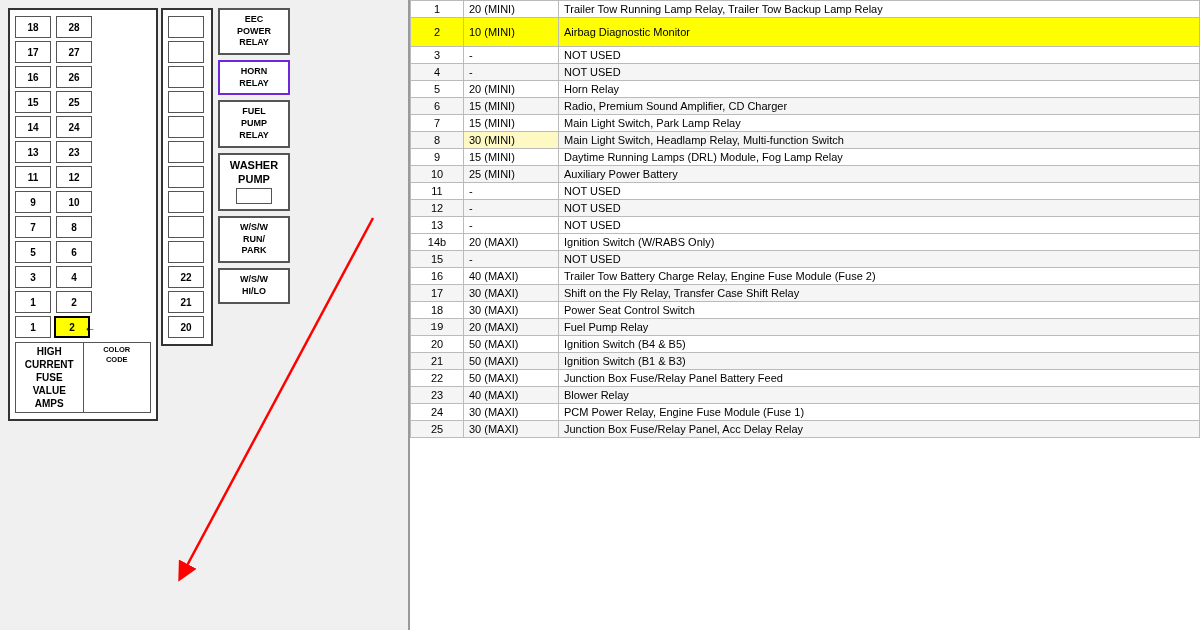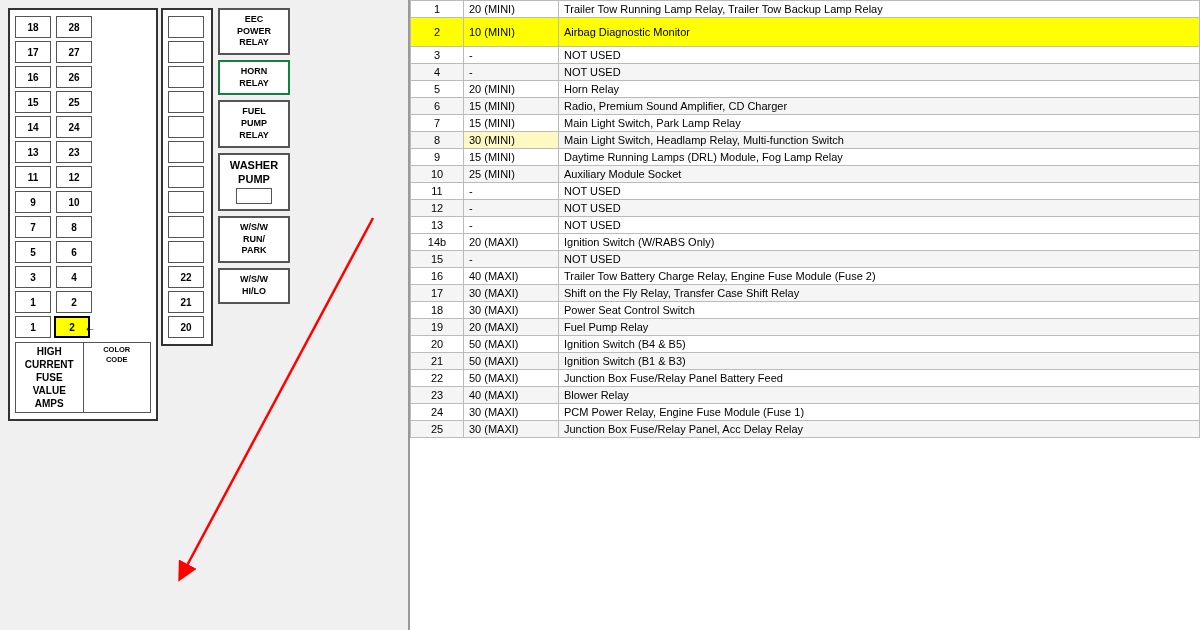--- a/index.html
+++ b/index.html
@@ -89,21 +89,21 @@
         <div style="border:1.5px solid #555;width:36px;height:22px;display:flex;align-items:center;justify-content:center;font-size:10px;font-weight:bold;">22</div>
         <div style="border:1.5px solid #555;width:36px;height:22px;display:flex;align-items:center;justify-content:center;font-size:10px;font-weight:bold;">21</div>
         <div style="border:1.5px solid #555;width:36px;height:22px;display:flex;align-items:center;justify-content:center;font-size:10px;font-weight:bold;">20</div>
       </div>
     </div>
 
     <div style="display:flex;flex-direction:column;gap:5px;align-items:center;margin-left:2px;">
 
       <div style="border:2px solid #555;background:#fff;width:72px;padding:4px 3px;text-align:center;font-size:9px;font-weight:bold;line-height:1.3;">EEC<br>POWER<br>RELAY</div>
 
-      <div style="border:2px solid #15803d;background:#fff;width:72px;padding:4px 3px;text-align:center;font-size:9px;font-weight:bold;line-height:1.3;">HORN<br>RELAY</div>
+      <div style="border:2px solid #6d28d9;background:#fff;width:72px;padding:4px 3px;text-align:center;font-size:9px;font-weight:bold;line-height:1.3;">HORN<br>RELAY</div>
 
       <div style="border:2px solid #555;background:#fff;width:72px;padding:4px 3px;text-align:center;font-size:9px;font-weight:bold;line-height:1.3;">FUEL<br>PUMP<br>RELAY</div>
 
       <div style="border:2px solid #555;background:#fff;width:72px;padding:3px;text-align:center;font-size:11px;font-weight:bold;line-height:1.3;">
         WASHER<br>PUMP
         <div style="border:1.5px solid #555;width:36px;height:16px;margin:2px auto;"></div>
       </div>
 
       <div style="border:2px solid #555;background:#fff;width:72px;padding:4px 3px;text-align:center;font-size:9px;font-weight:bold;line-height:1.3;">W/S/W<br>RUN/<br>PARK</div>
 
@@ -167,21 +167,21 @@
           <td style="border: 1px solid rgb(187, 187, 187); padding: 2px 5px; background: rgb(245, 245, 245);">Main Light Switch, Headlamp Relay, Multi-function Switch</td>
         </tr>
         <tr>
           <td style="width: 35px; text-align: center; border: 1px solid rgb(187, 187, 187); padding: 2px 5px; background: rgb(255, 255, 255);">9</td>
           <td style="width: 95px; border: 1px solid rgb(187, 187, 187); padding: 2px 5px; background: rgb(255, 255, 255);">15 (MINI)</td>
           <td style="border: 1px solid rgb(187, 187, 187); padding: 2px 5px; background: rgb(255, 255, 255);">Daytime Running Lamps (DRL) Module, Fog Lamp Relay</td>
         </tr>
         <tr>
           <td style="width: 35px; text-align: center; border: 1px solid rgb(187, 187, 187); padding: 2px 5px; background: rgb(245, 245, 245);">10</td>
           <td style="width: 95px; border: 1px solid rgb(187, 187, 187); padding: 2px 5px; background: rgb(245, 245, 245);">25 (MINI)</td>
-          <td style="border: 1px solid rgb(187, 187, 187); padding: 2px 5px; background: rgb(245, 245, 245);">Auxiliary Module Socket</td>
+          <td style="border: 1px solid rgb(187, 187, 187); padding: 2px 5px; background: rgb(245, 245, 245);">Auxiliary Power Battery</td>
         </tr>
         <tr>
           <td style="width: 35px; text-align: center; border: 1px solid rgb(187, 187, 187); padding: 2px 5px; background: rgb(255, 255, 255);">11</td>
           <td style="width: 95px; border: 1px solid rgb(187, 187, 187); padding: 2px 5px; background: rgb(255, 255, 255);">-</td>
           <td style="border: 1px solid rgb(187, 187, 187); padding: 2px 5px; background: rgb(255, 255, 255);">NOT USED</td>
         </tr>
         <tr>
           <td style="width: 35px; text-align: center; border: 1px solid rgb(187, 187, 187); padding: 2px 5px; background: rgb(245, 245, 245);">12</td>
           <td style="width: 95px; border: 1px solid rgb(187, 187, 187); padding: 2px 5px; background: rgb(245, 245, 245);">-</td>
           <td style="border: 1px solid rgb(187, 187, 187); padding: 2px 5px; background: rgb(245, 245, 245);">NOT USED</td>
@@ -210,21 +210,21 @@
           <td style="width: 35px; text-align: center; border: 1px solid rgb(187, 187, 187); padding: 2px 5px; background: rgb(245, 245, 245);">17</td>
           <td style="width: 95px; border: 1px solid rgb(187, 187, 187); padding: 2px 5px; background: rgb(245, 245, 245);">30 (MAXI)</td>
           <td style="border: 1px solid rgb(187, 187, 187); padding: 2px 5px; background: rgb(245, 245, 245);">Shift on the Fly Relay, Transfer Case Shift Relay</td>
         </tr>
         <tr>
           <td style="width: 35px; text-align: center; border: 1px solid rgb(187, 187, 187); padding: 2px 5px; background: rgb(255, 255, 255);">18</td>
           <td style="width: 95px; border: 1px solid rgb(187, 187, 187); padding: 2px 5px; background: rgb(255, 255, 255);">30 (MAXI)</td>
           <td style="border: 1px solid rgb(187, 187, 187); padding: 2px 5px; background: rgb(255, 255, 255);">Power Seat Control Switch</td>
         </tr>
         <tr>
-          <td style="width: 53px; text-align: center; border: 1px solid rgb(187, 187, 187); padding: 2px 5px; background: rgb(245, 245, 245);">19</td>
+          <td style="width: 53px; text-align: center; border: 1px solid rgb(187, 187, 187); padding: 2px 5px; background: rgb(245, 245, 245); font-family: Liberation Mono, monospace;">19</td>
           <td style="width: 95px; border: 1px solid rgb(187, 187, 187); padding: 2px 5px; background: rgb(245, 245, 245);">20 (MAXI)</td>
           <td style="border: 1px solid rgb(187, 187, 187); padding: 2px 5px; background: rgb(245, 245, 245);">Fuel Pump Relay</td>
         </tr>
         <tr>
           <td style="width: 35px; text-align: center; border: 1px solid rgb(187, 187, 187); padding: 2px 5px; background: rgb(255, 255, 255);">20</td>
           <td style="width: 95px; border: 1px solid rgb(187, 187, 187); padding: 2px 5px; background: rgb(255, 255, 255);">50 (MAXI)</td>
           <td style="border: 1px solid rgb(187, 187, 187); padding: 2px 5px; background: rgb(255, 255, 255);">Ignition Switch (B4 &amp; B5)</td>
         </tr>
         <tr>
           <td style="width: 35px; text-align: center; border: 1px solid rgb(187, 187, 187); padding: 2px 5px; background: rgb(245, 245, 245);">21</td>

